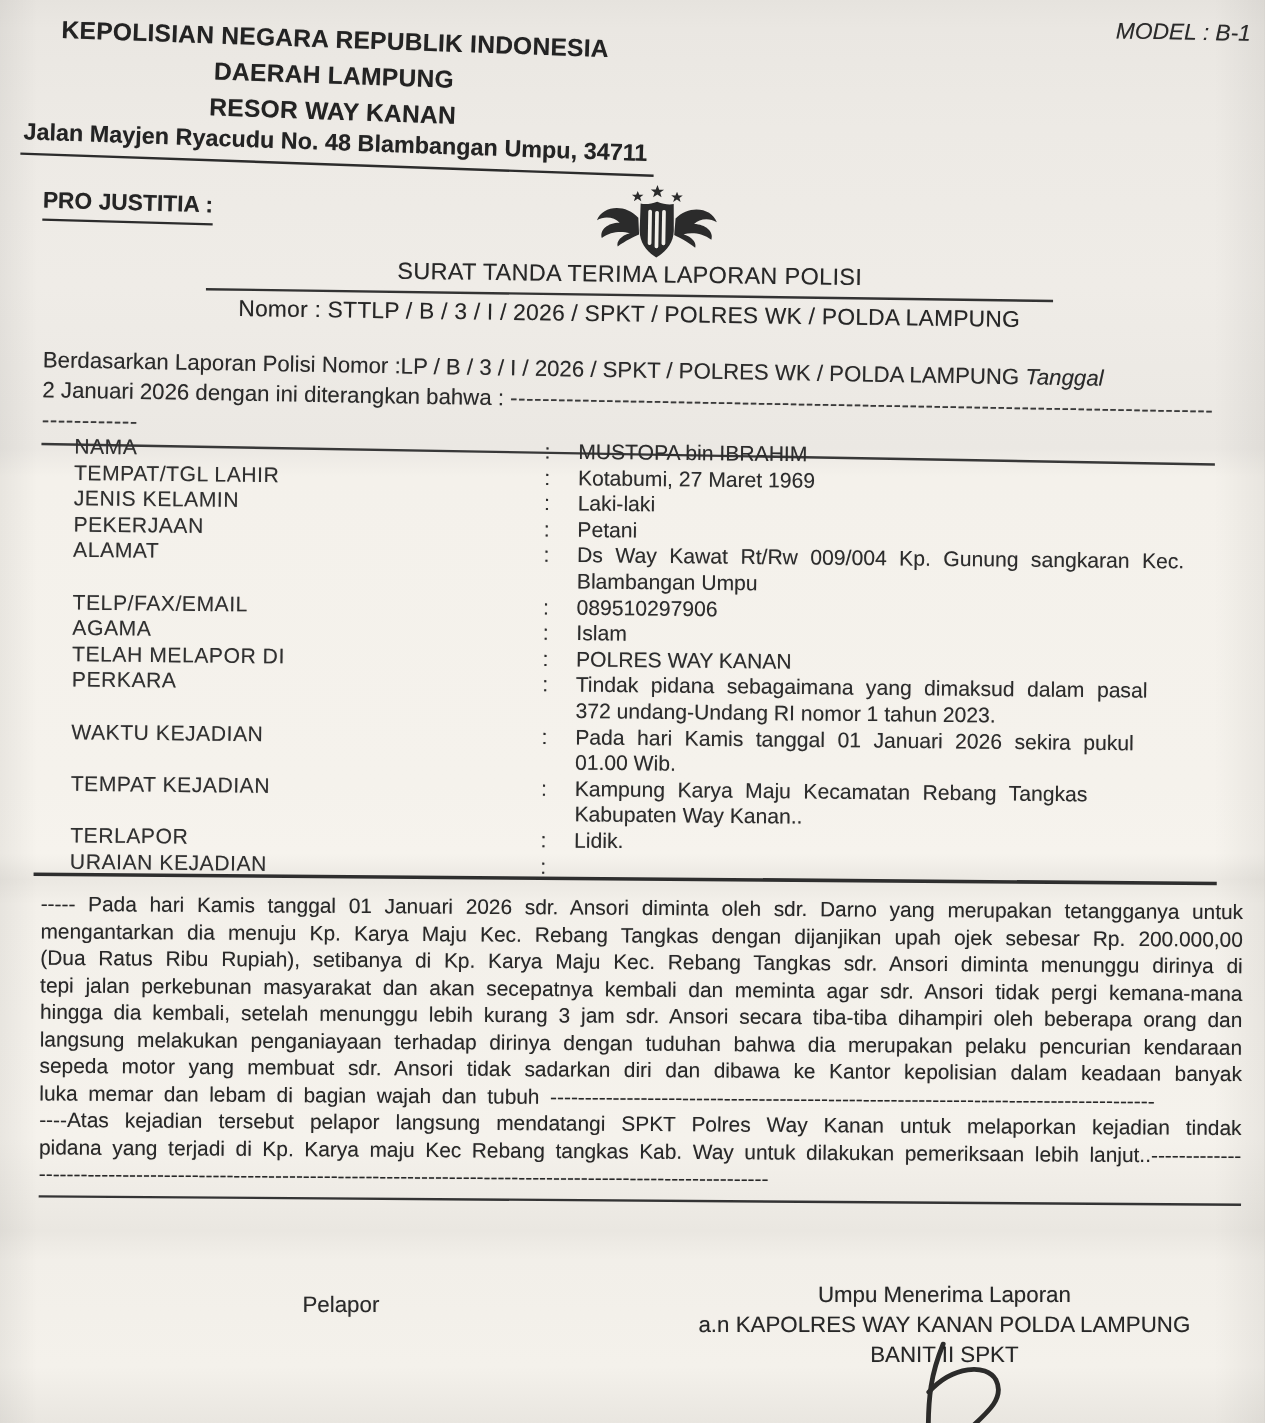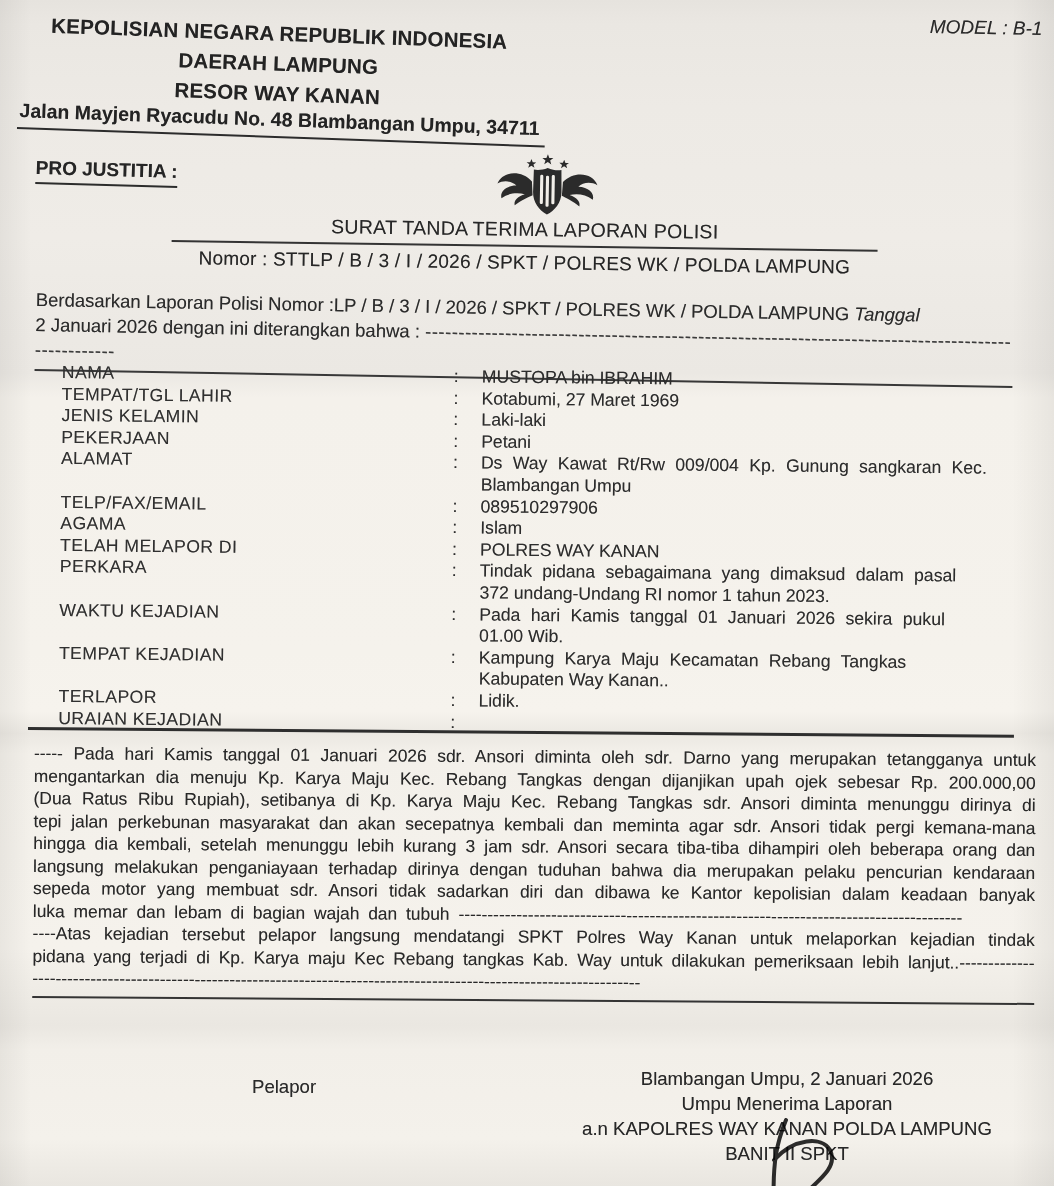--- a/index.html
+++ b/index.html
@@ -219,21 +219,20 @@
   </div>
 
   <div class="abs tbl-rule"></div>
 
   <div class="abs narrative tilt04">
     <p>----- Pada hari Kamis tanggal 01 Januari 2026 sdr. Ansori diminta oleh sdr. Darno yang merupakan tetangganya untuk mengantarkan dia menuju Kp. Karya Maju Kec. Rebang Tangkas dengan dijanjikan upah ojek sebesar Rp. 200.000,00 (Dua Ratus Ribu Rupiah), setibanya di Kp. Karya Maju Kec. Rebang Tangkas sdr. Ansori diminta menunggu dirinya di tepi jalan perkebunan masyarakat dan akan secepatnya kembali dan meminta agar sdr. Ansori tidak pergi kemana-mana hingga dia kembali, setelah menunggu lebih kurang 3 jam sdr. Ansori secara tiba-tiba dihampiri oleh beberapa orang dan langsung melakukan penganiayaan terhadap dirinya dengan tuduhan bahwa dia merupakan pelaku pencurian kendaraan sepeda motor yang membuat sdr. Ansori tidak sadarkan diri dan dibawa ke Kantor kepolisian dalam keadaan banyak luka memar dan lebam di bagian wajah dan tubuh ---------------------------------------------------------------------------------------</p>
     <p>----Atas kejadian tersebut pelapor langsung mendatangi SPKT Polres Way Kanan untuk melaporkan kejadian tindak pidana yang terjadi di Kp. Karya maju Kec Rebang tangkas Kab. Way untuk dilakukan pemeriksaan lebih lanjut..----------------------------------------------------------------------------------------------------------------------</p>
   </div>
 
   <div class="abs closing">
-    <div>Blambangan Umpu, 2 Januari 2026</div>
     <div>Umpu Menerima Laporan</div>
     <div>a.n KAPOLRES WAY KANAN POLDA LAMPUNG</div>
     <div>BANIT II SPKT</div>
   </div>
 
   <div class="abs pelapor">Pelapor</div>
 
   <div class="abs stamp">
     <svg width="300" height="280" viewBox="0 0 300 280">
       <defs>

